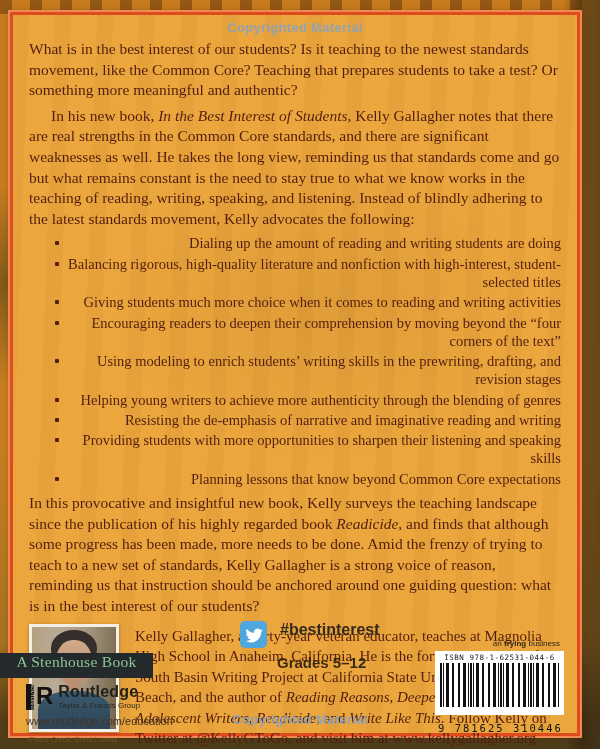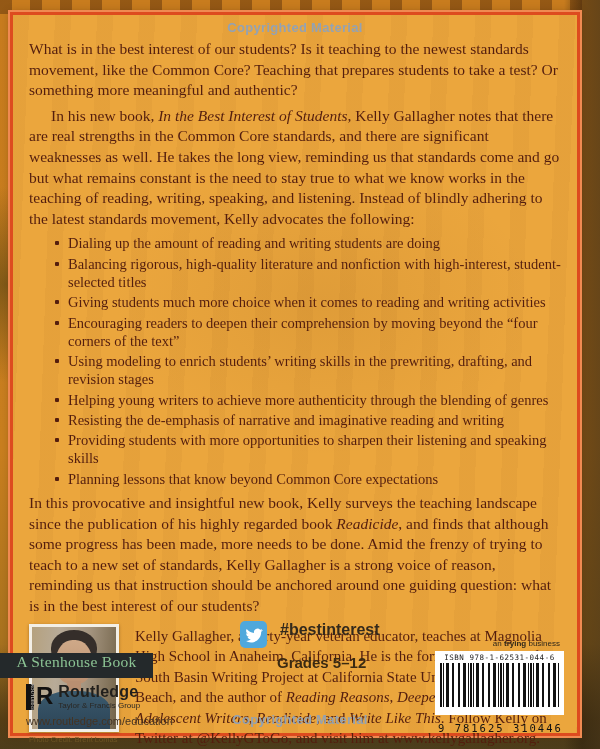--- a/index.html
+++ b/index.html
@@ -26,21 +26,21 @@
       radial-gradient(ellipse 300px 220px at 55% 40%, rgba(120,70,15,.10), rgba(0,0,0,0) 70%),
       repeating-linear-gradient(92deg, rgba(140,80,20,.06) 0 16px, rgba(255,255,255,0) 16px 42px);}
   .box > *{position:relative;}
   .copyright{font-family:"Liberation Sans","DejaVu Sans",sans-serif;
     color:#93a2b3; font-size:13px; font-weight:600; text-align:center; letter-spacing:.3px;}
   .copyright.top{margin:2px 0 4px 0;}
   .copyright.bottom{position:absolute; left:0; right:0; top:712px; z-index:3;}
   .para{margin:0 0 5px 0; font-size:15.5px; line-height:1.33; text-align:left;}
   .para.indent{text-indent:22px;}
   .it{font-style:italic;}
-  .bullets{margin:4px 0 5px 0; padding:0 0 0 39px; list-style:none; font-size:14.5px; line-height:1.26;}
+  .bullets{margin:4px 0 5px 0; padding:0 0 0 39px; list-style:none; font-size:14.5px; line-height:1.26;text-align:right;}
   .bullets li{position:relative; margin-bottom:2px;}
   .bullets li::before{content:""; position:absolute; left:-13px; top:7px; width:4px; height:4px;
     background:#541e0e; border-radius:1px;}
   .author-row{display:flex; gap:14px; margin-top:7px;}
   .photo-wrap{flex:0 0 92px;}
   .photo{width:84px; background:#f3efe6; padding:3px; box-shadow:0 1px 3px rgba(60,30,0,.4);}
   .photo-img{height:102px; position:relative; overflow:hidden;
     background:linear-gradient(95deg,#b5a17e 0%,#b8ab98 30%,#a59580 62%,#73644a 100%);}
   .p-hair{position:absolute; top:3px; left:19px; width:46px; height:36px; background:#352e2a;
     border-radius:50% 50% 45% 45%;}

